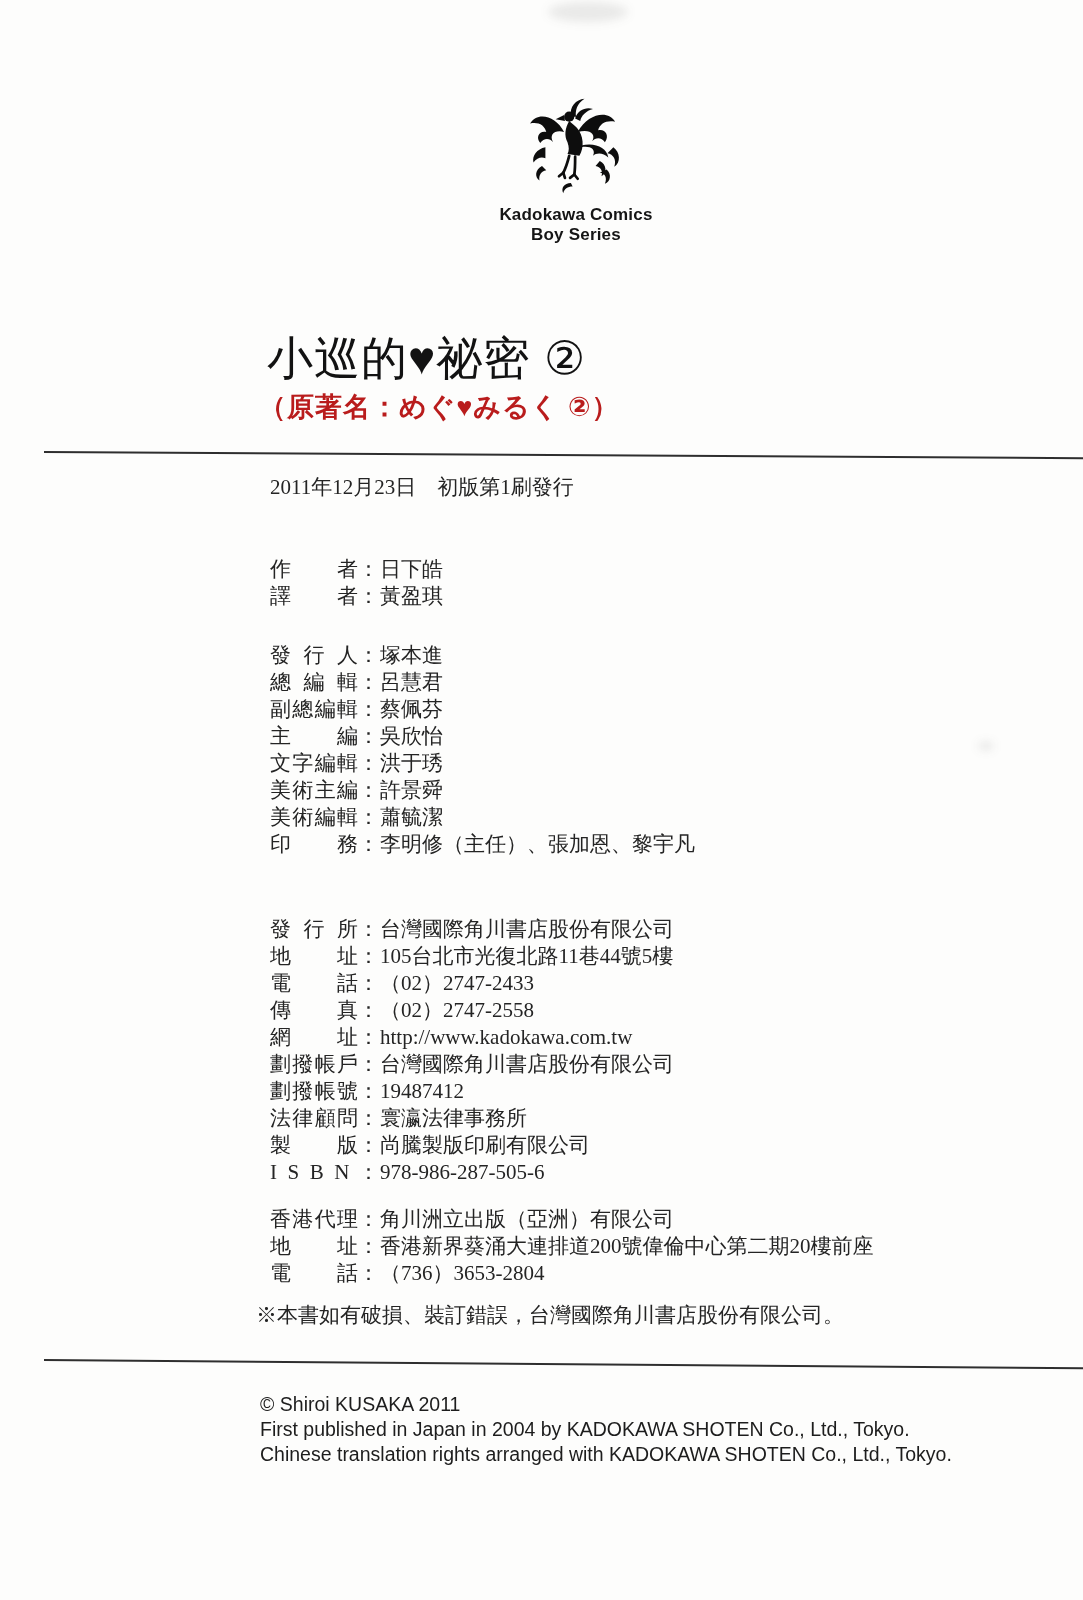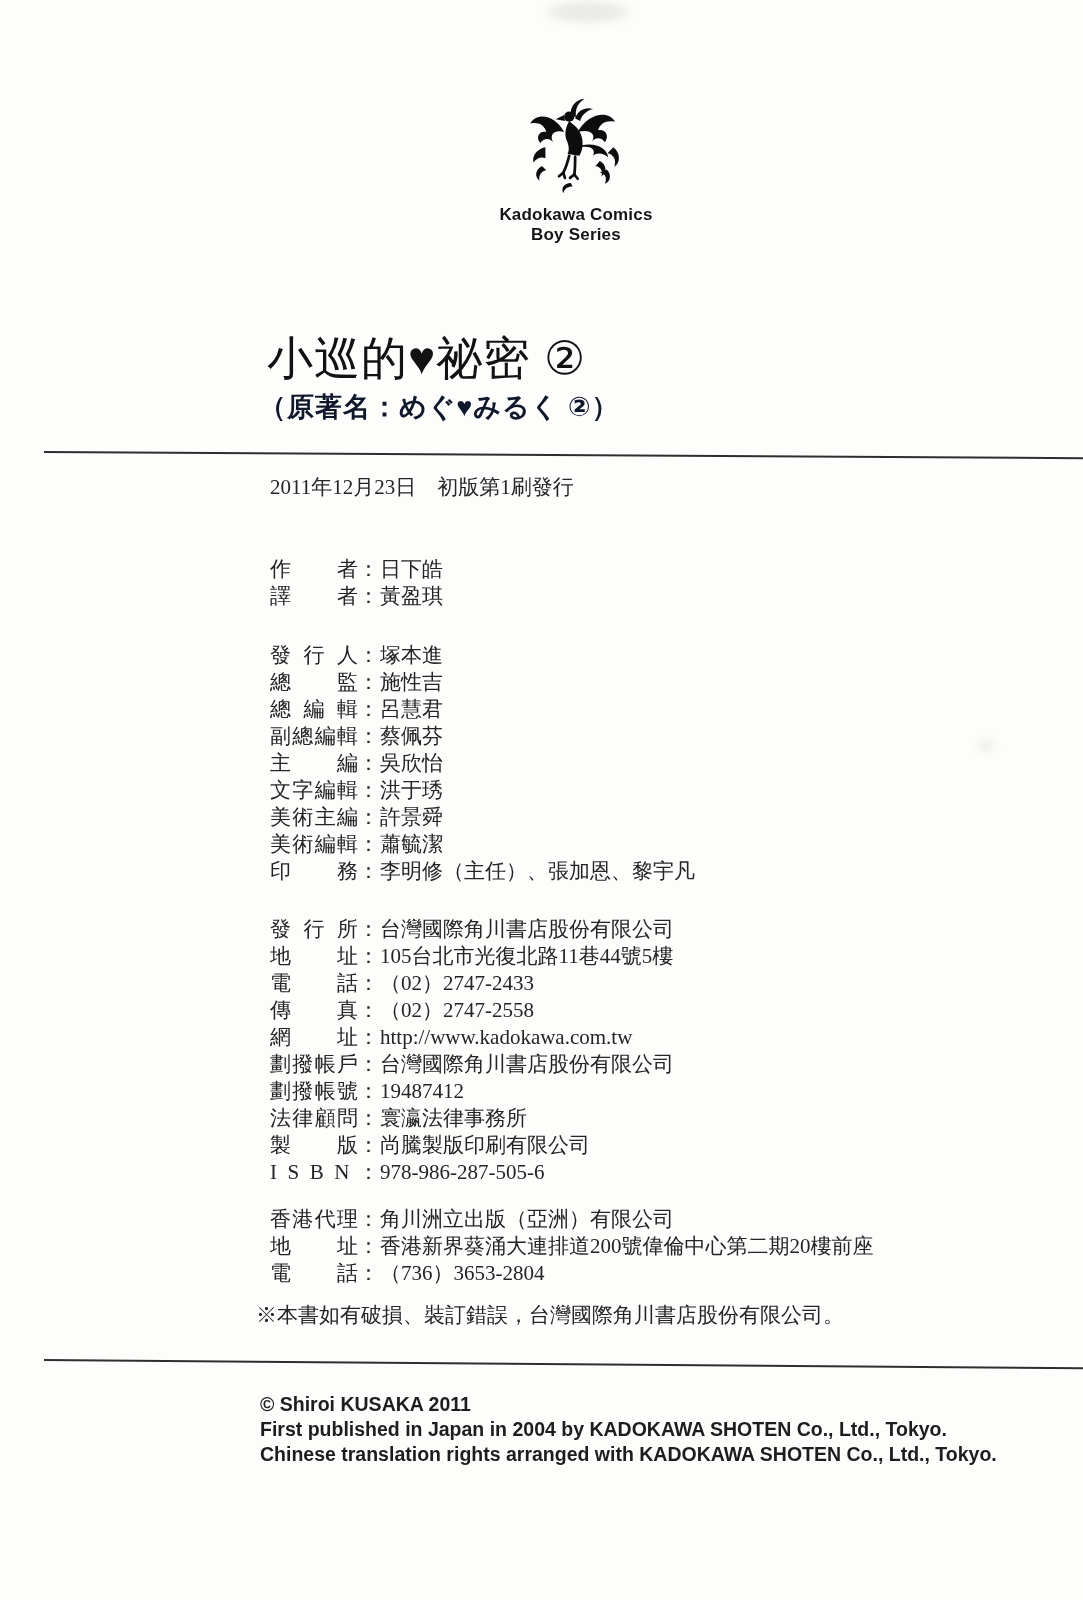--- a/index.html
+++ b/index.html
@@ -19,21 +19,21 @@
   .smudge-right{left:930px;top:742px;width:16px;height:8px;background:rgba(60,60,60,0.12);}
 
   
   .logo-block{position:absolute;left:426px;top:96px;width:204px;text-align:center;}
   .logo-block svg{display:block;margin:0 auto 3px auto;}
   .series{font-weight:bold;font-size:17px;line-height:20px;color:#151515;letter-spacing:.2px;}
 
   
   .title-block{position:absolute;left:219px;top:332px;}
   .book-title{margin:0;font-size:46px;font-weight:normal;letter-spacing:1px;color:#121212;line-height:1.15;}
-  .book-subtitle{margin:4px 0 0 -8px;font-size:27px;font-weight:600;color:#0f172a;letter-spacing:1px;}
+  .book-subtitle{margin:4px 0 0 -8px;font-size:27px;font-weight:600;color:#b91c1c;letter-spacing:1px;}
 
   
   .rule{position:absolute;left:-4px;width:1095px;height:2px;background:#2e2e2e;transform-origin:left center;}
   .rule-top{top:451px;transform:rotate(0.34deg);}
   .rule-bottom{top:1359px;transform:rotate(0.45deg);}
 
   
   .block{position:absolute;left:222px;font-size:21px;line-height:27px;color:#242424;font-family:Liberation Serif, serif;}
   .block-date{top:474px;}
   .block-authors{top:556px;}
@@ -41,21 +41,21 @@
   .block-publisher{top:916px;}
   .block-hk{top:1206px;}
   .block-notice{top:1302px;left:208px;}
 
   .row{white-space:nowrap;}
   .lbl{display:inline-block;width:88px;text-align:justify;text-align-last:justify;vertical-align:top;}
   .lbl.tight{font-size:17.5px;letter-spacing:-0.5px;}
   .sep{display:inline-block;width:22px;}
 
   
-  .block-footer{position:absolute;left:212px;top:1392px;font-size:19.5px;line-height:25px;color:#1d1d1d;font-weight:bold;}
+  .block-footer{position:absolute;left:212px;top:1392px;font-size:19.5px;line-height:25px;color:#1d1d1d;}
 </style>
 </head>
 <body>
 
 <div id="page">
 
   <div class="smudge smudge-top"></div>
   <div class="smudge smudge-right"></div>
 
   <div class="logo-block">
@@ -105,21 +105,20 @@
 
   <div class="block block-date">2011年12月23日　初版第1刷發行</div>
 
   <div class="block block-authors">
     <div class="row"><span class="lbl">作　　者</span><span class="sep">：</span><span class="val">日下皓</span></div>
     <div class="row"><span class="lbl">譯　　者</span><span class="sep">：</span><span class="val">黃盈琪</span></div>
   </div>
 
   <div class="block block-staff">
     <div class="row"><span class="lbl">發 行 人</span><span class="sep">：</span><span class="val">塚本進</span></div>
-    <div class="row"><span class="lbl">總　　監</span><span class="sep">：</span><span class="val">施性吉</span></div>
     <div class="row"><span class="lbl">總 編 輯</span><span class="sep">：</span><span class="val">呂慧君</span></div>
     <div class="row"><span class="lbl">副總編輯</span><span class="sep">：</span><span class="val">蔡佩芬</span></div>
     <div class="row"><span class="lbl">主　　編</span><span class="sep">：</span><span class="val">吳欣怡</span></div>
     <div class="row"><span class="lbl">文字編輯</span><span class="sep">：</span><span class="val">洪于琇</span></div>
     <div class="row"><span class="lbl">美術主編</span><span class="sep">：</span><span class="val">許景舜</span></div>
     <div class="row"><span class="lbl">美術編輯</span><span class="sep">：</span><span class="val">蕭毓潔</span></div>
     <div class="row"><span class="lbl">印　　務</span><span class="sep">：</span><span class="val">李明修（主任）、張加恩、黎宇凡</span></div>
   </div>
 
   <div class="block block-publisher">

